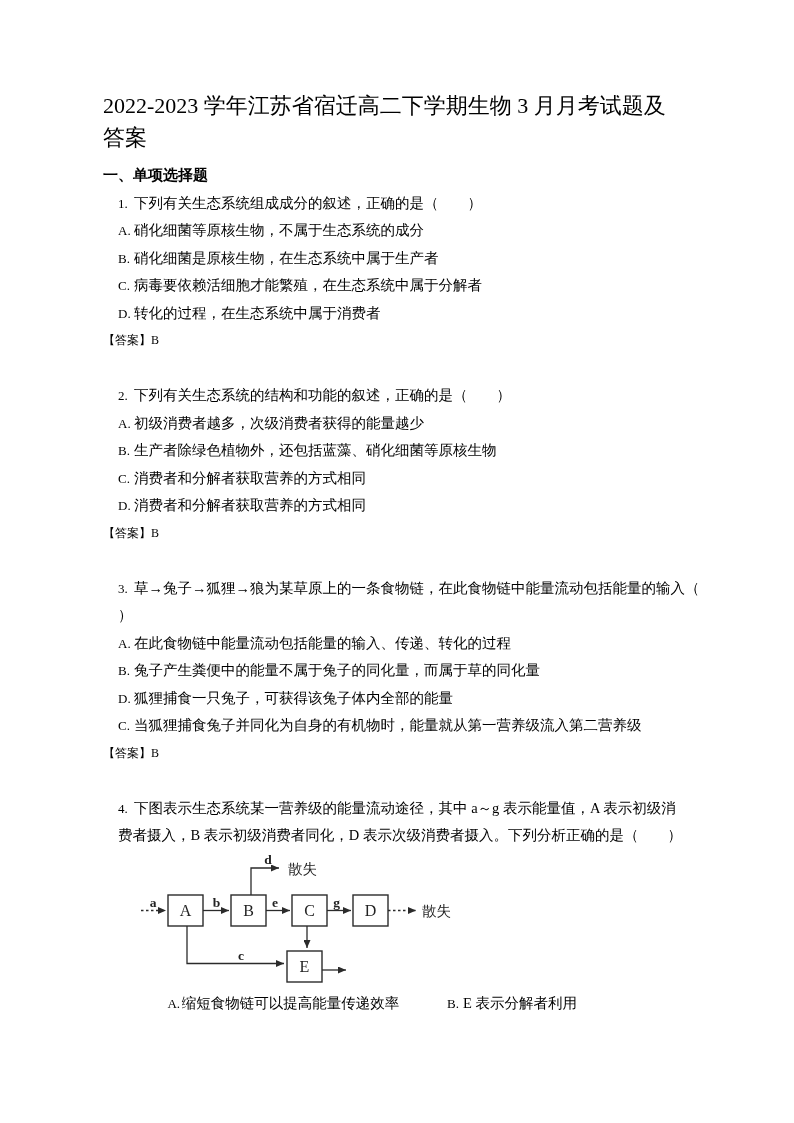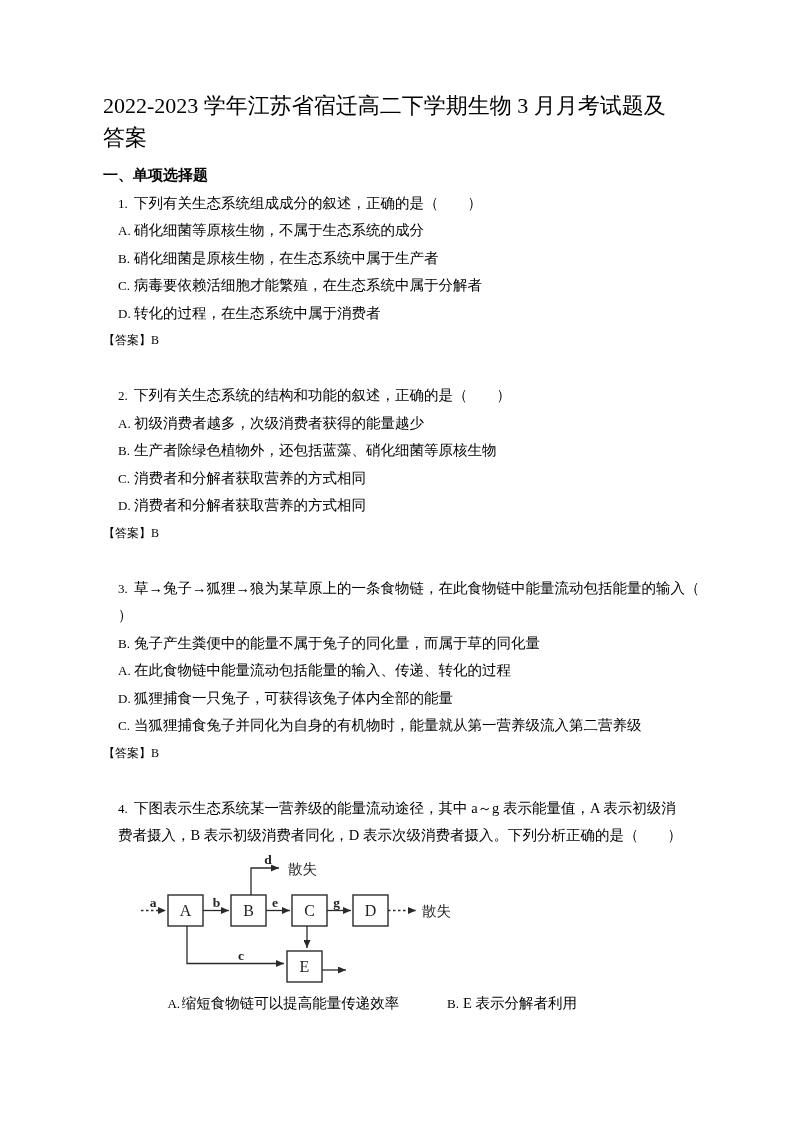--- a/index.html
+++ b/index.html
@@ -107,22 +107,22 @@
       <p class="q-line"><span class="q-label">A.</span><span>初级消费者越多，次级消费者获得的能量越少</span></p>
       <p class="q-line"><span class="q-label">B.</span><span>生产者除绿色植物外，还包括蓝藻、硝化细菌等原核生物</span></p>
       <p class="q-line"><span class="q-label">C.</span><span>消费者和分解者获取营养的方式相同</span></p>
       <p class="q-line"><span class="q-label">D.</span><span>消费者和分解者获取营养的方式相同</span></p>
       <p class="answer-line"><span>【答案】</span><span>B</span></p>
     </div>
 
     <div class="question">
       <p class="q-line"><span class="q-label">3.</span><span>草→兔子→狐狸→狼为某草原上的一条食物链，在此食物链中能量流动包括能量的输入（</span></p>
       <p class="q-line">）</p>
+      <p class="q-line"><span class="q-label">A.</span><span>在此食物链中能量流动包括能量的输入、传递、转化的过程</span></p>
       <p class="q-line"><span class="q-label">B.</span><span>兔子产生粪便中的能量不属于兔子的同化量，而属于草的同化量</span></p>
-      <p class="q-line"><span class="q-label">A.</span><span>在此食物链中能量流动包括能量的输入、传递、转化的过程</span></p>
       <p class="q-line"><span class="q-label">D.</span><span>狐狸捕食一只兔子，可获得该兔子体内全部的能量</span></p>
       <p class="q-line"><span class="q-label">C.</span><span>当狐狸捕食兔子并同化为自身的有机物时，能量就从第一营养级流入第二营养级</span></p>
       <p class="answer-line"><span>【答案】</span><span>B</span></p>
     </div>
 
     <div class="question">
       <p class="q-line"><span class="q-label">4.</span><span>下图表示生态系统某一营养级的能量流动途径，其中 a～g 表示能量值，A 表示初级消</span></p>
       <p class="q-line">费者摄入，B 表示初级消费者同化，D 表示次级消费者摄入。下列分析正确的是（　　）</p>
 
       <div class="diagram-wrap">

